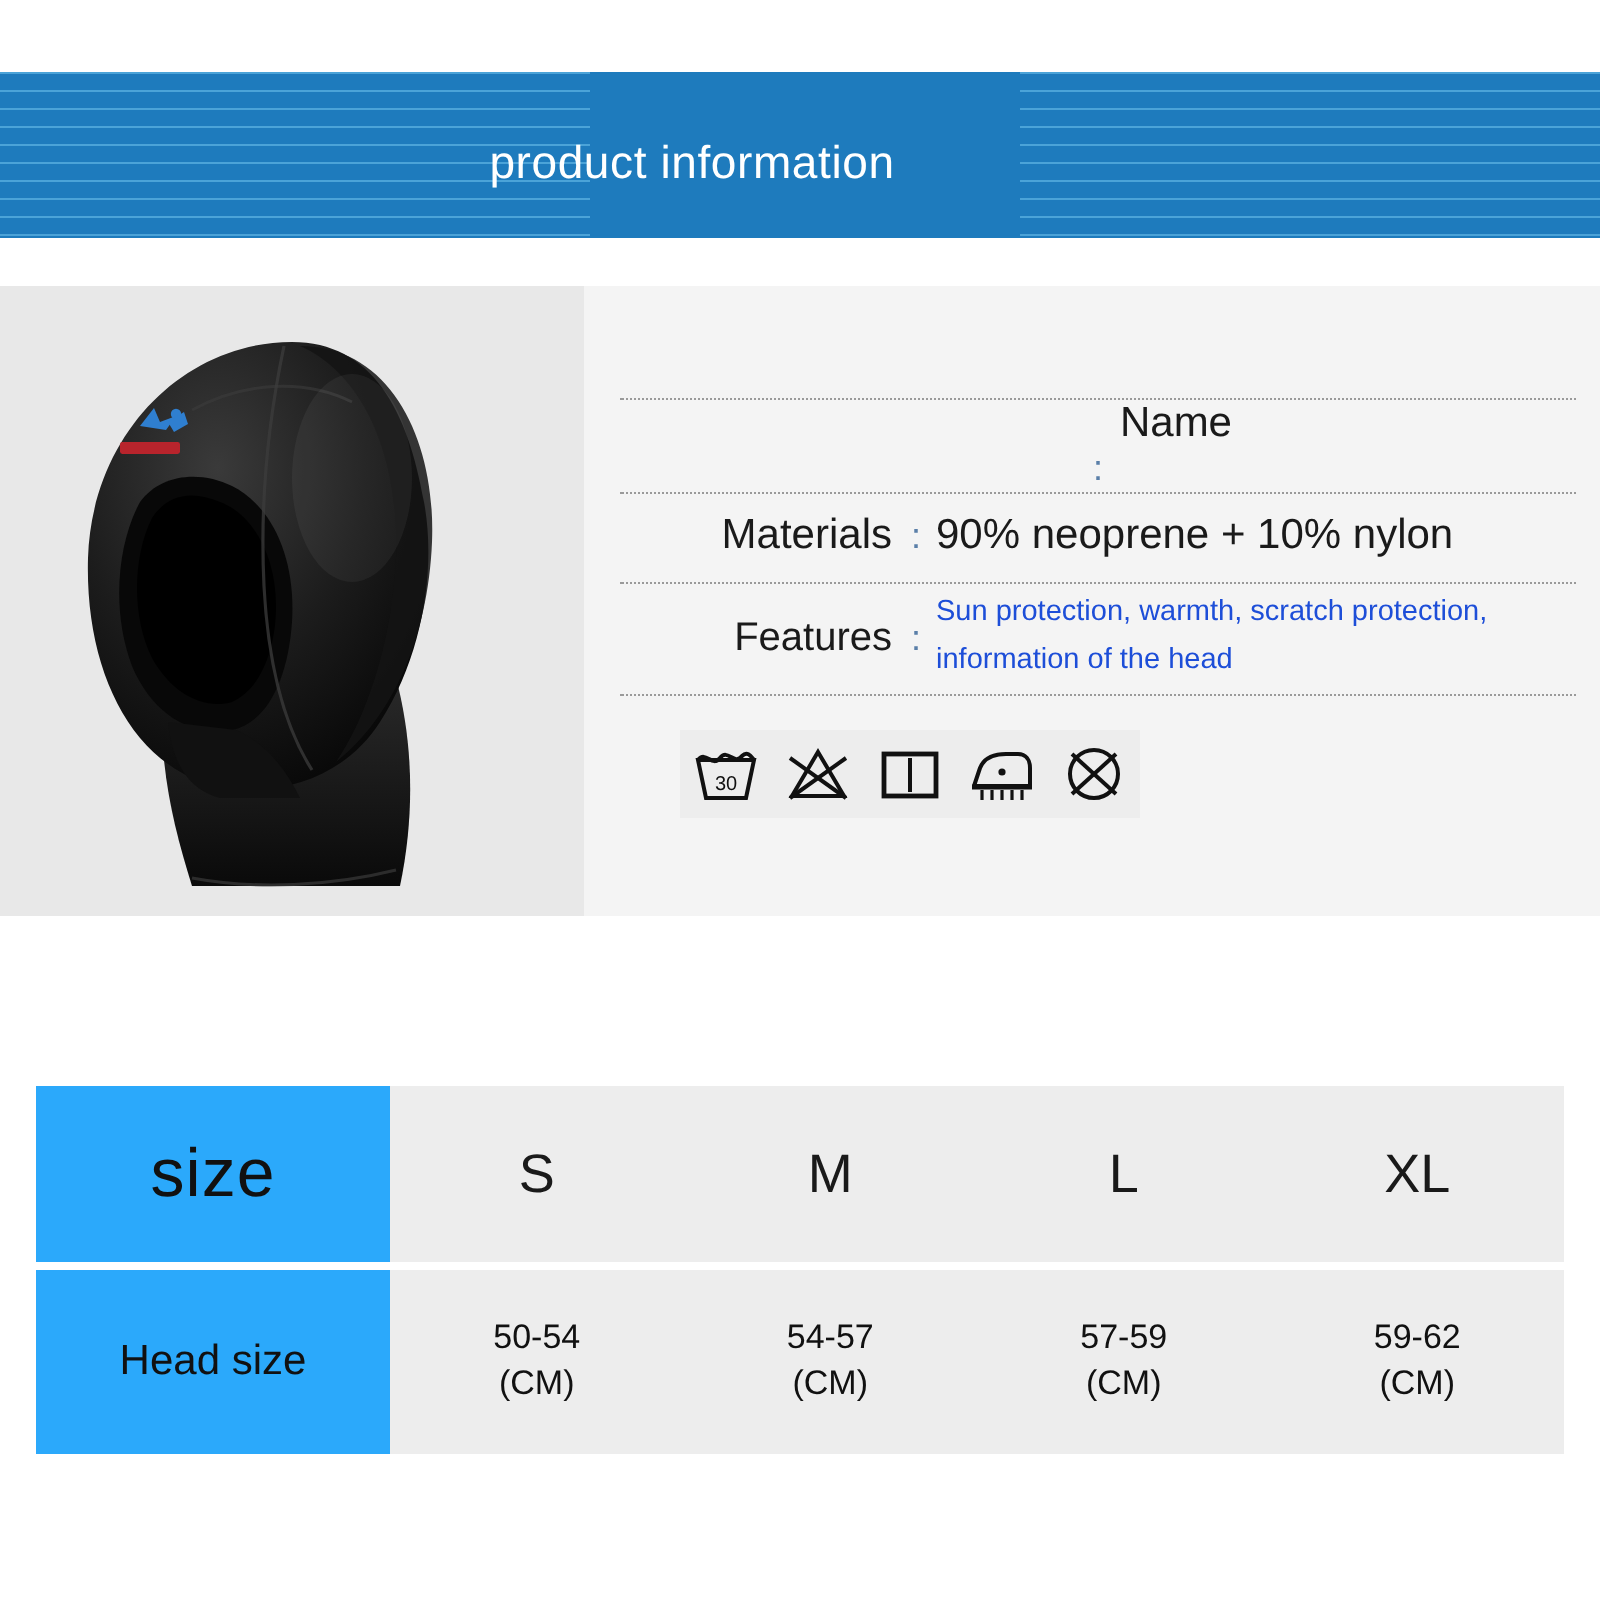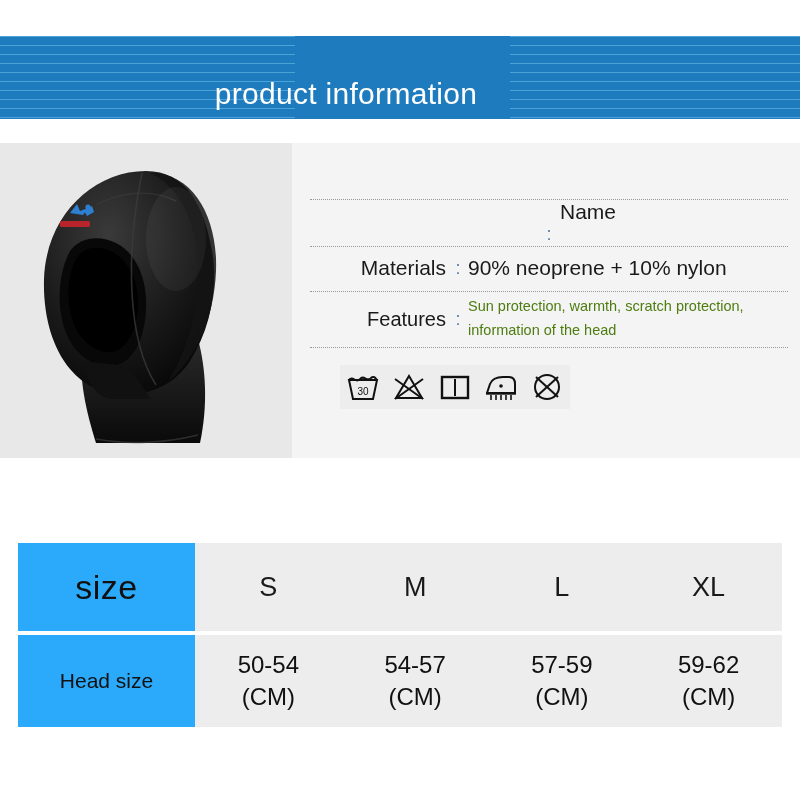--- a/index.html
+++ b/index.html
@@ -36,28 +36,28 @@
     position: absolute;
     left: 295px;
     top: 0;
     width: 215px;
     height: 83px;
     background: #1e7bbd;
   }
   .banner-title {
     position: absolute;
     left: 0;
-    top: 16px;
+    top: 4px;
     width: 692px;
     height: 83px;
     display: flex;
     align-items: center;
     justify-content: center;
     color: #ffffff;
-    font-size: 30px;
+    font-size: 23px;
     letter-spacing: 0.3px;
   }
 
   
   .info-panel {
     position: absolute;
     left: 0;
     top: 143px;
     width: 800px;
     height: 315px;
@@ -120,21 +120,21 @@
     flex: none;
   }
   .spec-value {
     font-size: 21px;
     color: #1a1a1a;
     flex: 1;
   }
   .spec-value.multiline {
     font-size: 14.5px;
     line-height: 1.65;
-    color: #4d7c0f;
+    color: #1d4ed8;
   }
 
   
   .care-row {
     position: absolute;
     left: 30px;
     top: 222px;
     width: 430px;
     display: flex;
   }
@@ -180,21 +180,21 @@
   .trow-data .cell { height: 92px; }
 
   .size-word {
     font-size: 34px;
     color: #111111;
     letter-spacing: 0.5px;
   }
   .size-letter { font-size: 27px; color: #1a1a1a; }
   .head-word   { font-size: 21px; color: #111111; }
   .meas {
-    font-size: 24px;
+    font-size: 17px;
     color: #111111;
     line-height: 1.35;
   }
 </style>
 </head>
 <body>
 
 <div class="banner">
   <div class="banner-center"></div>
   <div class="banner-title">product information</div>

